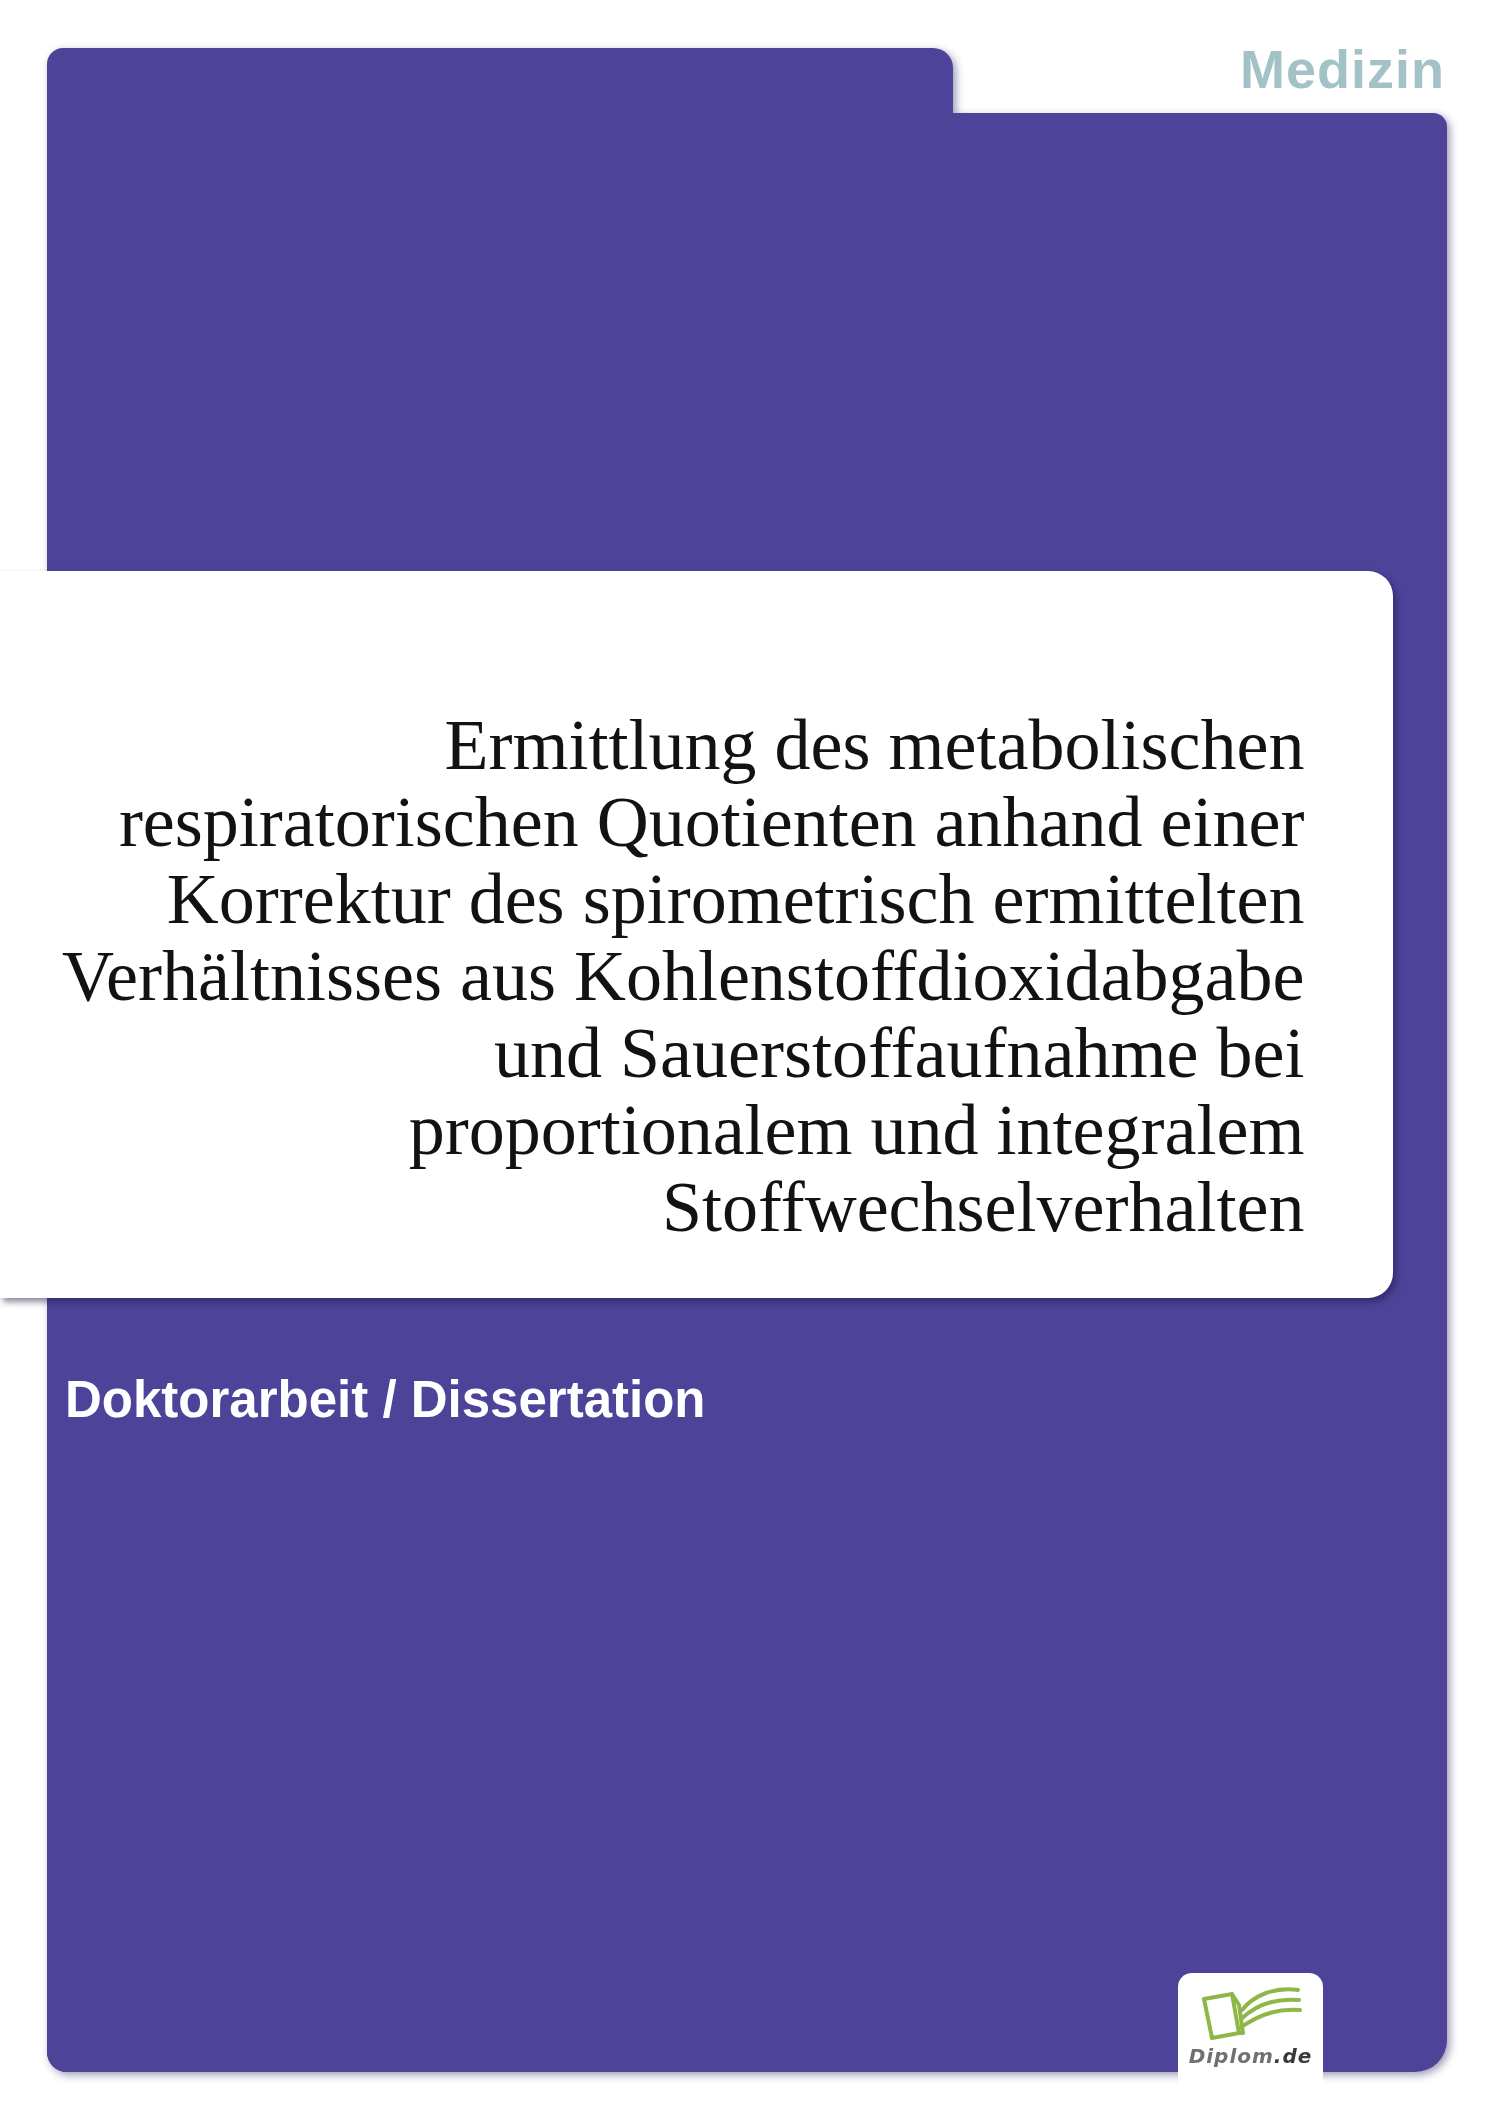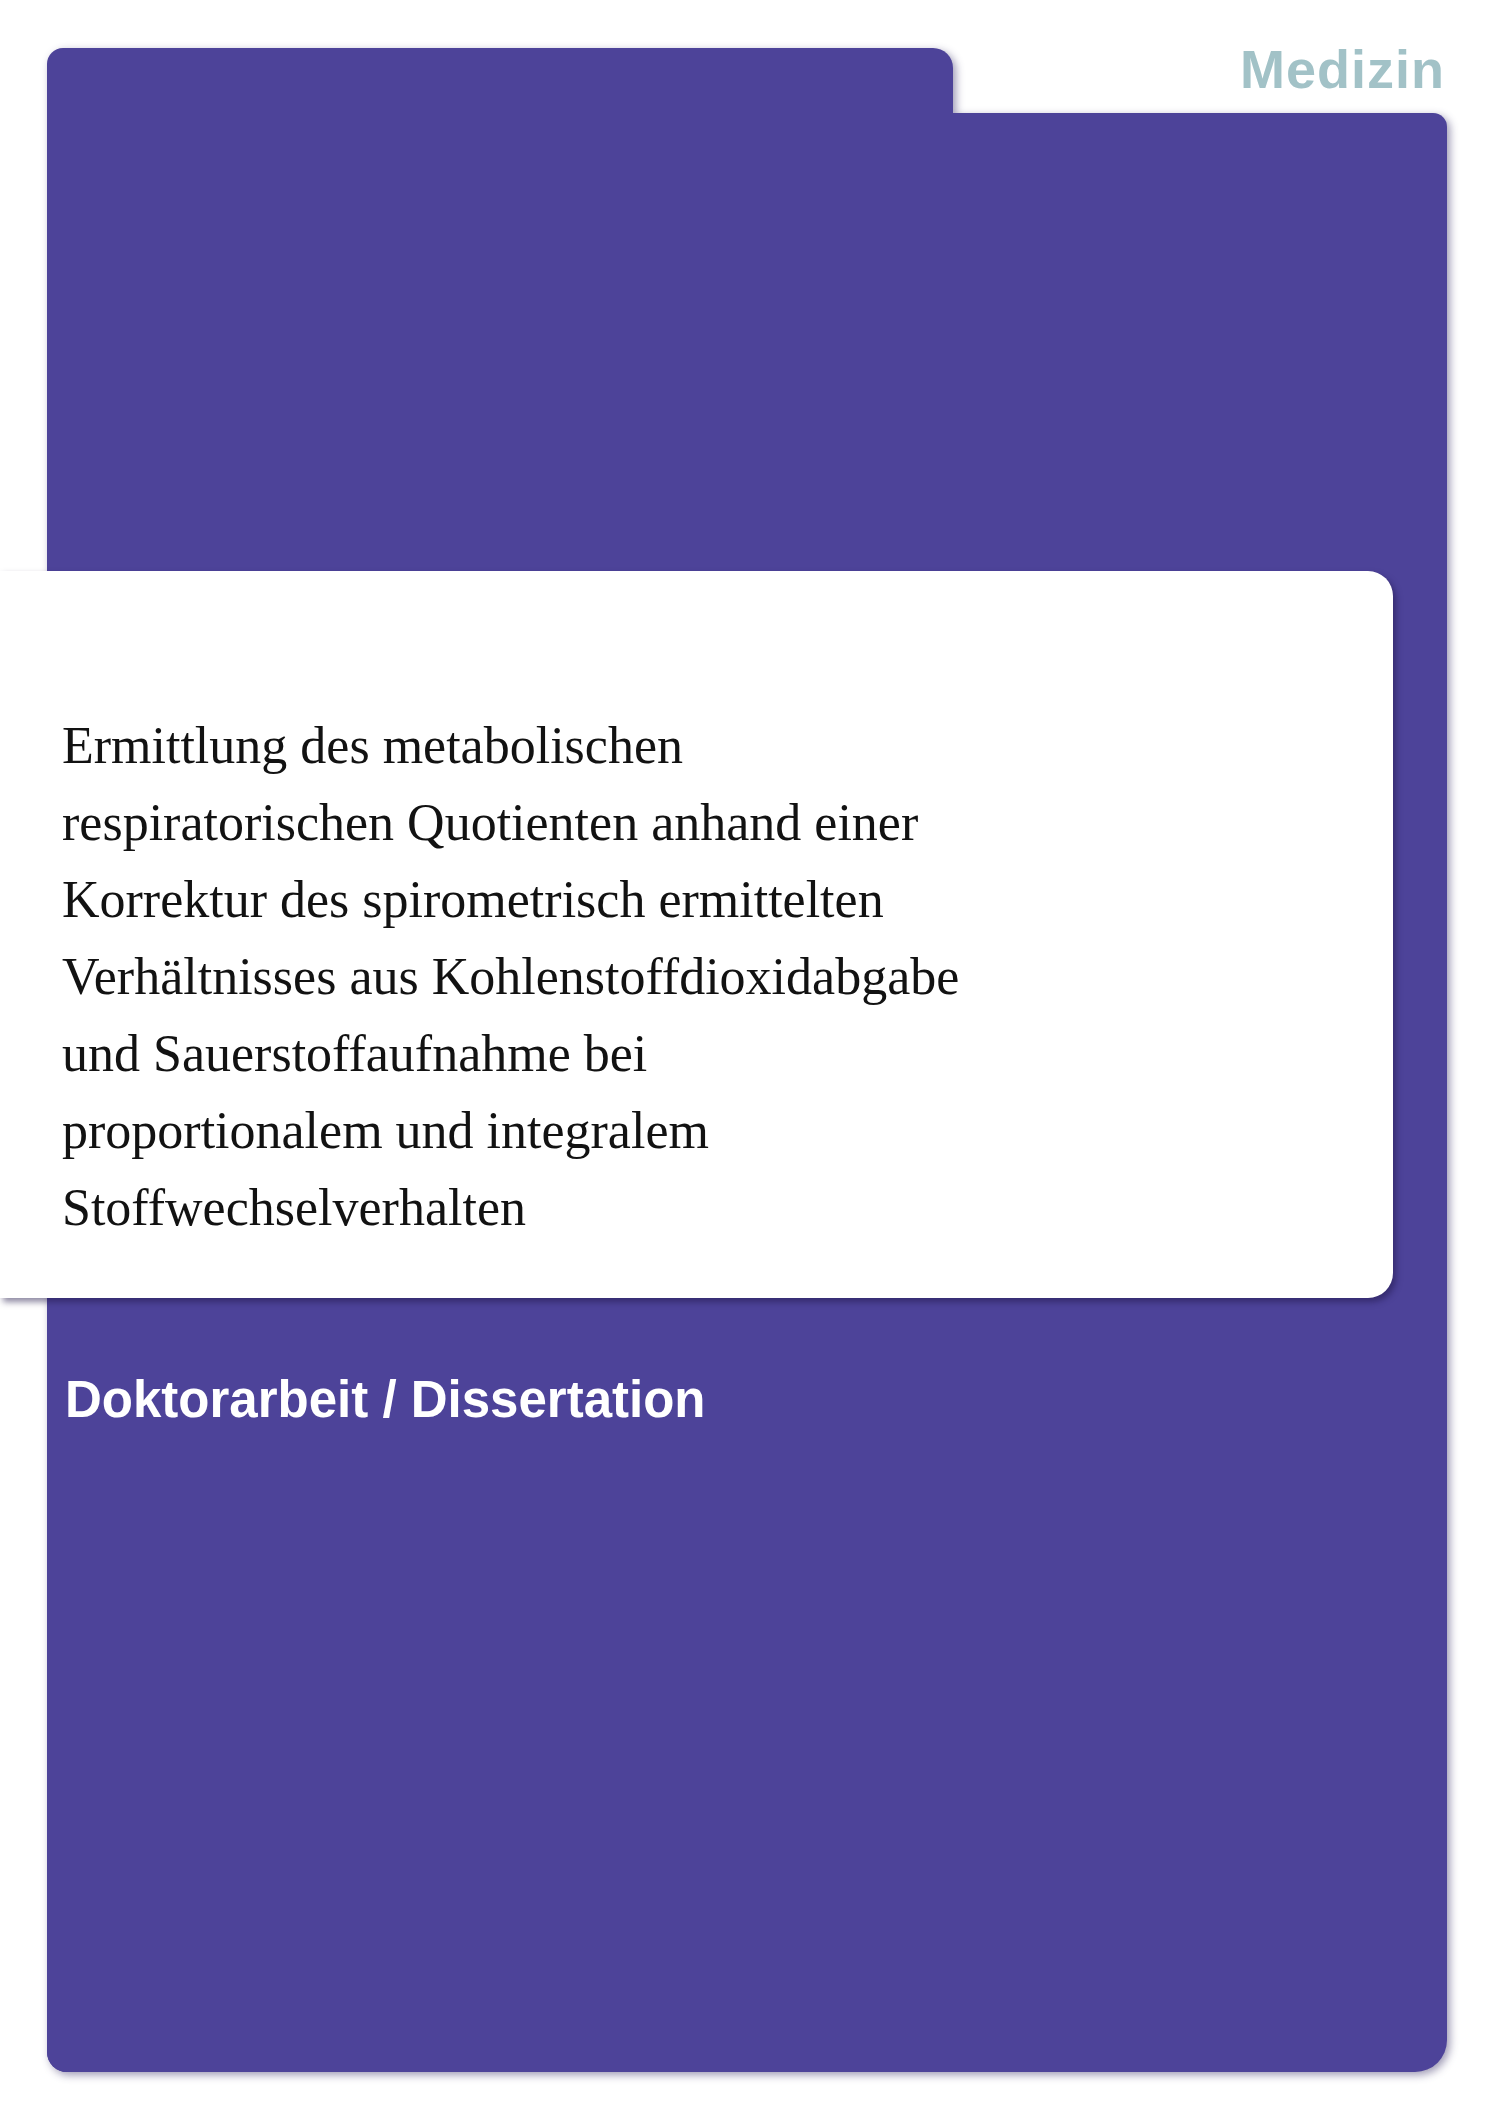--- a/index.html
+++ b/index.html
@@ -30,22 +30,23 @@
     background:#ffffff; border-radius:0 25px 25px 0;
     box-shadow:3px 4px 6px rgba(30,20,70,.5);
   }
   .author {
     position:absolute; left:62px; top:590px;
     font-size:52px; line-height:1; font-weight:bold; color:#111111;
   }
   .title {
     position:absolute; left:62px; top:707px;
     font-family:"Liberation Serif", serif;
-    font-size:52px; line-height:77px; color:#121212;
+    font-size:72px; line-height:77px; color:#121212;
     white-space:pre;
+    text-align:right;
   }
   .doctype {
     position:absolute; left:65px; top:1334px;
     font-size:51px; line-height:1; font-weight:bold; color:#ffffff;margin-top:40px;
   }
   
   .pubbox {
     position:absolute; left:1178px; top:1973px; width:145px; height:112px;
     background:#ffffff; border-radius:14px 14px 0 0;
   }
@@ -77,14 +78,26 @@
   <div class="title">Ermittlung des metabolischen
 respiratorischen Quotienten anhand einer
 Korrektur des spirometrisch ermittelten
 Verhältnisses aus Kohlenstoffdioxidabgabe
 und Sauerstoffaufnahme bei
 proportionalem und integralem
 Stoffwechselverhalten</div>
 
   <div class="doctype">Doktorarbeit / Dissertation</div>
 
+  <div class="pubbox">
+    <svg class="publogo" width="108" height="60" viewBox="0 0 108 60" fill="none" stroke="#8eb747" stroke-width="4" stroke-linecap="round" stroke-linejoin="round">
+      <path d="M8 16 L36 11 L43 50 L16 55 Z"></path>
+      <path d="M36 11 L43 22 L47 50 L43 50"></path>
+      <path d="M46 27 C58 12, 78 4, 102 7"></path>
+      <path d="M45 36 C60 22, 80 15, 103 17"></path>
+      <path d="M44 45 C62 32, 82 25, 104 27"></path>
+    </svg>
+    <div class="pubtext">
+      <span class="pubname">Diplom</span><span class="pubdomain">.de</span>
+    </div>
+  </div>
 
 </div>
 
 </body></html>

